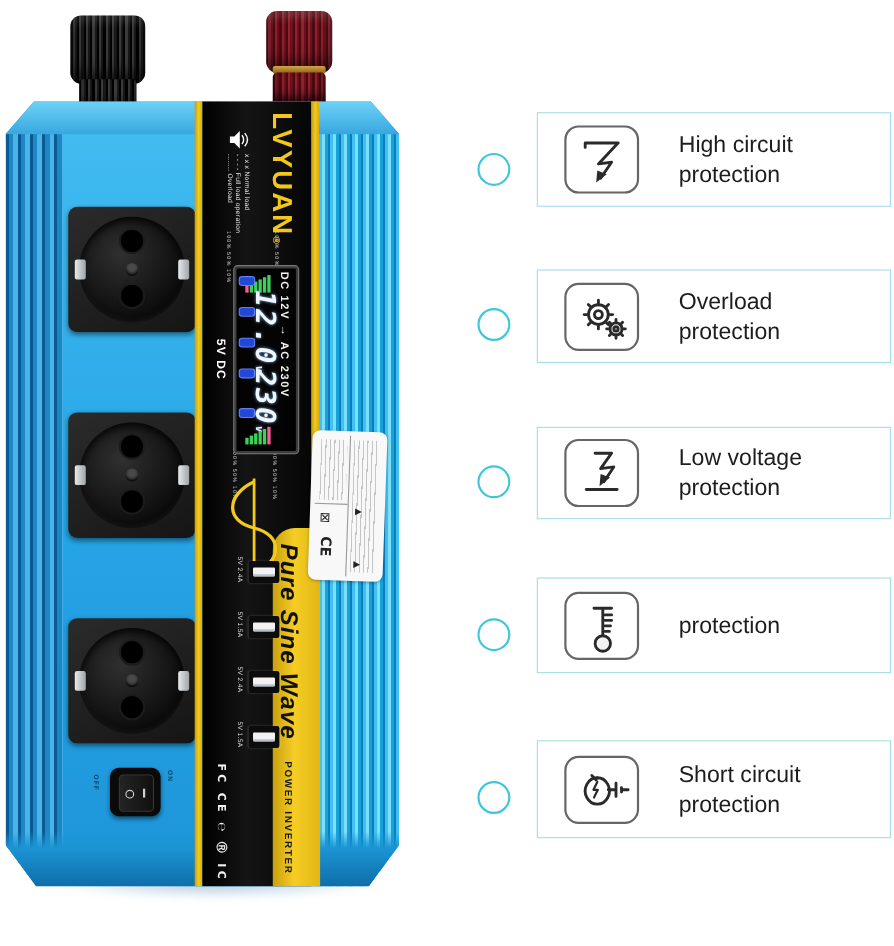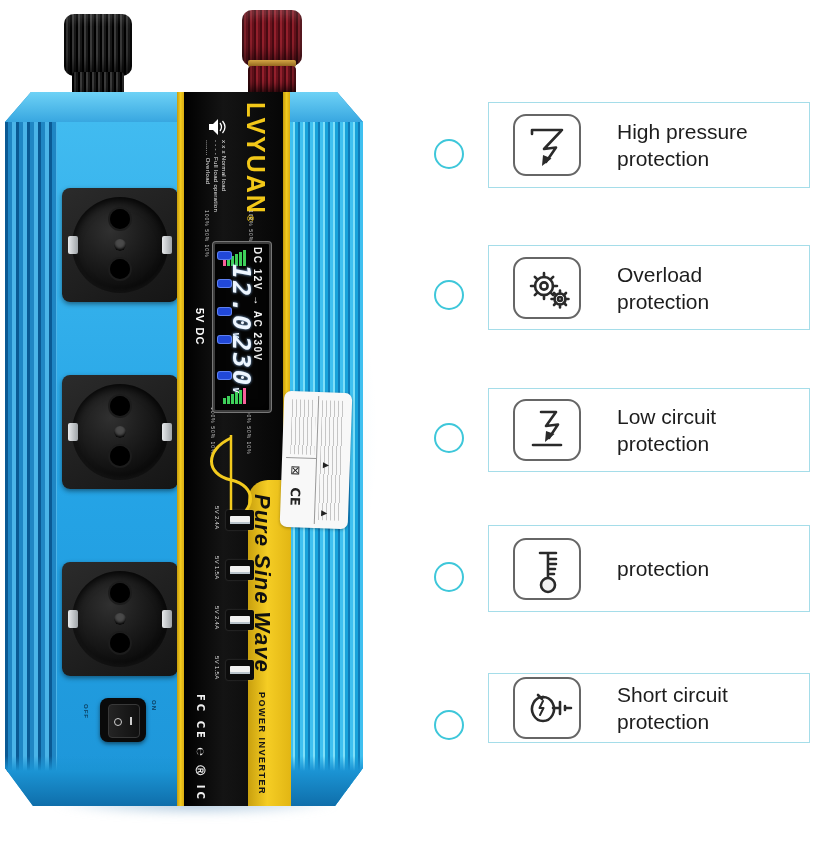--- a/index.html
+++ b/index.html
@@ -251,21 +251,21 @@
 <div class="abs fdot" style="top:139px;"></div>
 <div class="abs fbox" style="top:102px;height:86px;">
   <div class="ficon">
     <svg width="48" height="52" viewBox="0 0 48 52">
       <path d="M9,11 h30 M9,11 v4"></path>
       <path d="M38,12 L21,30 L33,28.5 L23,43"></path>
       <polygon points="20,36 28.5,39.5 19,47" fill="#2a2a2a" stroke="none"></polygon>
     </svg>
   </div>
   <div class="ftext">
-    <div>High pressure</div>
+    <div>High circuit</div>
     <div>protection</div>
   </div>
 </div>
 
 <div class="abs fdot" style="top:280px;"></div>
 <div class="abs fbox" style="top:245px;height:85px;">
   <div class="ficon">
     <svg width="48" height="52" viewBox="0 0 48 52">
       <circle cx="21" cy="24" r="9"></circle>
       <circle cx="21" cy="24" r="3.6"></circle>
@@ -284,41 +284,41 @@
 <div class="abs fdot" style="top:423px;"></div>
 <div class="abs fbox" style="top:388px;height:84px;">
   <div class="ficon">
     <svg width="48" height="52" viewBox="0 0 48 52">
       <path d="M18,8 L33,8 L23,22 L35,20.5 L26,34"></path>
       <polygon points="23,27 31.5,30 22,38" fill="#2a2a2a" stroke="none"></polygon>
       <path d="M10,41 h28"></path>
     </svg>
   </div>
   <div class="ftext">
-    <div>Low circuit</div>
+    <div>Low voltage</div>
     <div>protection</div>
   </div>
 </div>
 
 <div class="abs fdot" style="top:562px;"></div>
 <div class="abs fbox" style="top:525px;height:87px;">
   <div class="ficon">
     <svg width="48" height="52" viewBox="0 0 48 52">
       <path d="M17,10 h16 M25,10 v26"></path>
       <path d="M27,16 h6 M27,21 h6 M27,26 h5 M27,31 h4"></path>
       <circle cx="25" cy="42" r="7" fill="#f2f2f2"></circle>
     </svg>
   </div>
   <div class="ftext">
     <div>protection</div>
   </div>
 </div>
 
 <div class="abs fdot" style="top:710px;"></div>
-<div class="abs fbox" style="top:673px;height:70px;">
+<div class="abs fbox" style="top:673px;height:89px;">
   <div class="ficon">
     <svg width="52" height="52" viewBox="0 0 52 52">
       <path d="M22,15 a11,12 0 1,0 0.01,0 M17,13 l4,4"></path>
       <path d="M22,19 l-3.5,7 h4 l-3.5,7" stroke-width="2"></path>
       <path d="M32,26 h7 M39,20 v12 M44,24 v4 M44,26 h6"></path>
     </svg>
   </div>
   <div class="ftext">
     <div>Short circuit</div>
     <div>protection</div>

